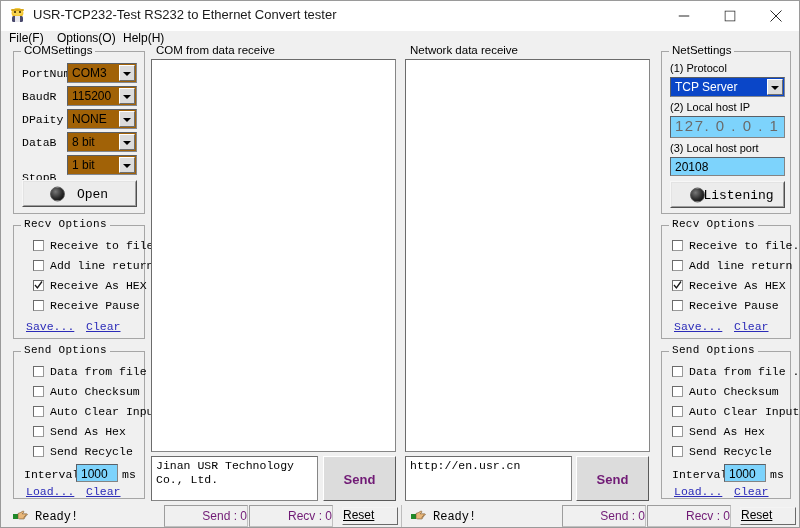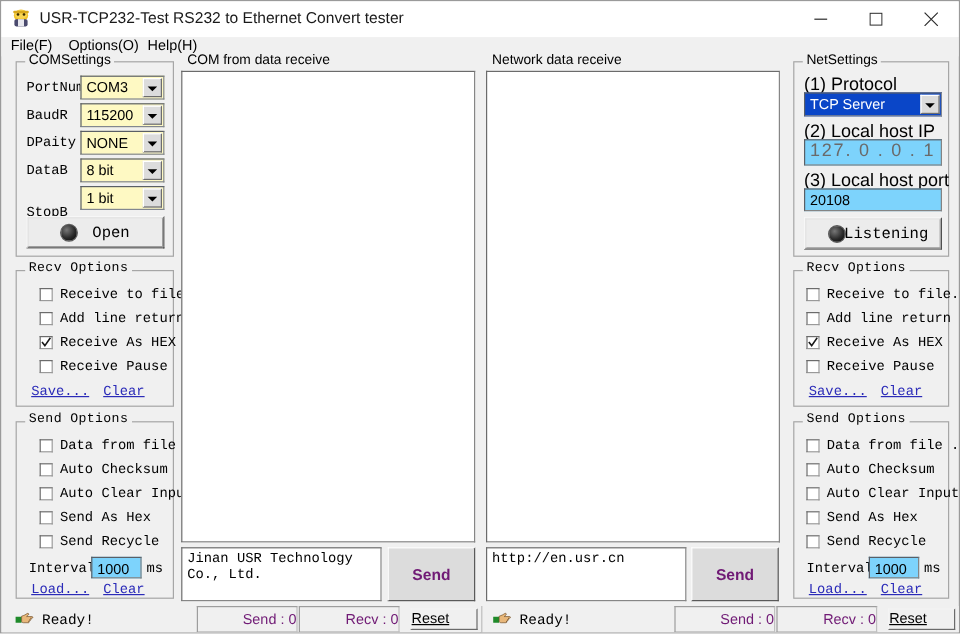--- a/index.html
+++ b/index.html
@@ -26,25 +26,25 @@
 
   
   .group{position:absolute;border:1px solid #a6a6a6;box-sizing:border-box;}
   .group > .glabel{
     position:absolute;top:-7px;left:7px;background:#f0f0f0;
     padding:0 3px;font-size:11.5px;line-height:11px;white-space:nowrap;color:#000;
   }
   .glabel.mono{font-family:"Liberation Mono",monospace;font-size:11px;letter-spacing:.3px;}
 
   .lab{position:absolute;white-space:nowrap;color:#000;}
-  .lab.ui{font-family:"Liberation Sans",sans-serif;font-size:15px;}
+  .lab.ui{font-family:"Liberation Sans",sans-serif;font-size:11px;}
   .lab.mono{font-family:"Liberation Mono",monospace;font-size:11.5px;}
 
   
-  .combo{position:absolute;box-sizing:border-box;background:#fef9c3;
+  .combo{position:absolute;box-sizing:border-box;background:#a16207;
     border:1px solid #828790;border-top-color:#5a5f66;border-left-color:#5a5f66;
     height:20px;}
   .combo .ctext{position:absolute;left:4px;top:2px;font-size:12px;font-family:"Liberation Sans",sans-serif;white-space:nowrap;color:#000;}
   .combo .carrow{position:absolute;right:1px;top:1px;width:16px;height:16px;background:#dcdcdc;
     border:1px solid #ffffff;border-right-color:#6d6d6d;border-bottom-color:#6d6d6d;box-sizing:border-box;}
   .combo .carrow:after{content:"";position:absolute;left:3px;top:6px;
     border-left:4px solid transparent;border-right:4px solid transparent;border-top:4px solid #000;}
   .combo.selected{background:#0a46c8;}
   .combo.selected .ctext{color:#ffffff;}
 

